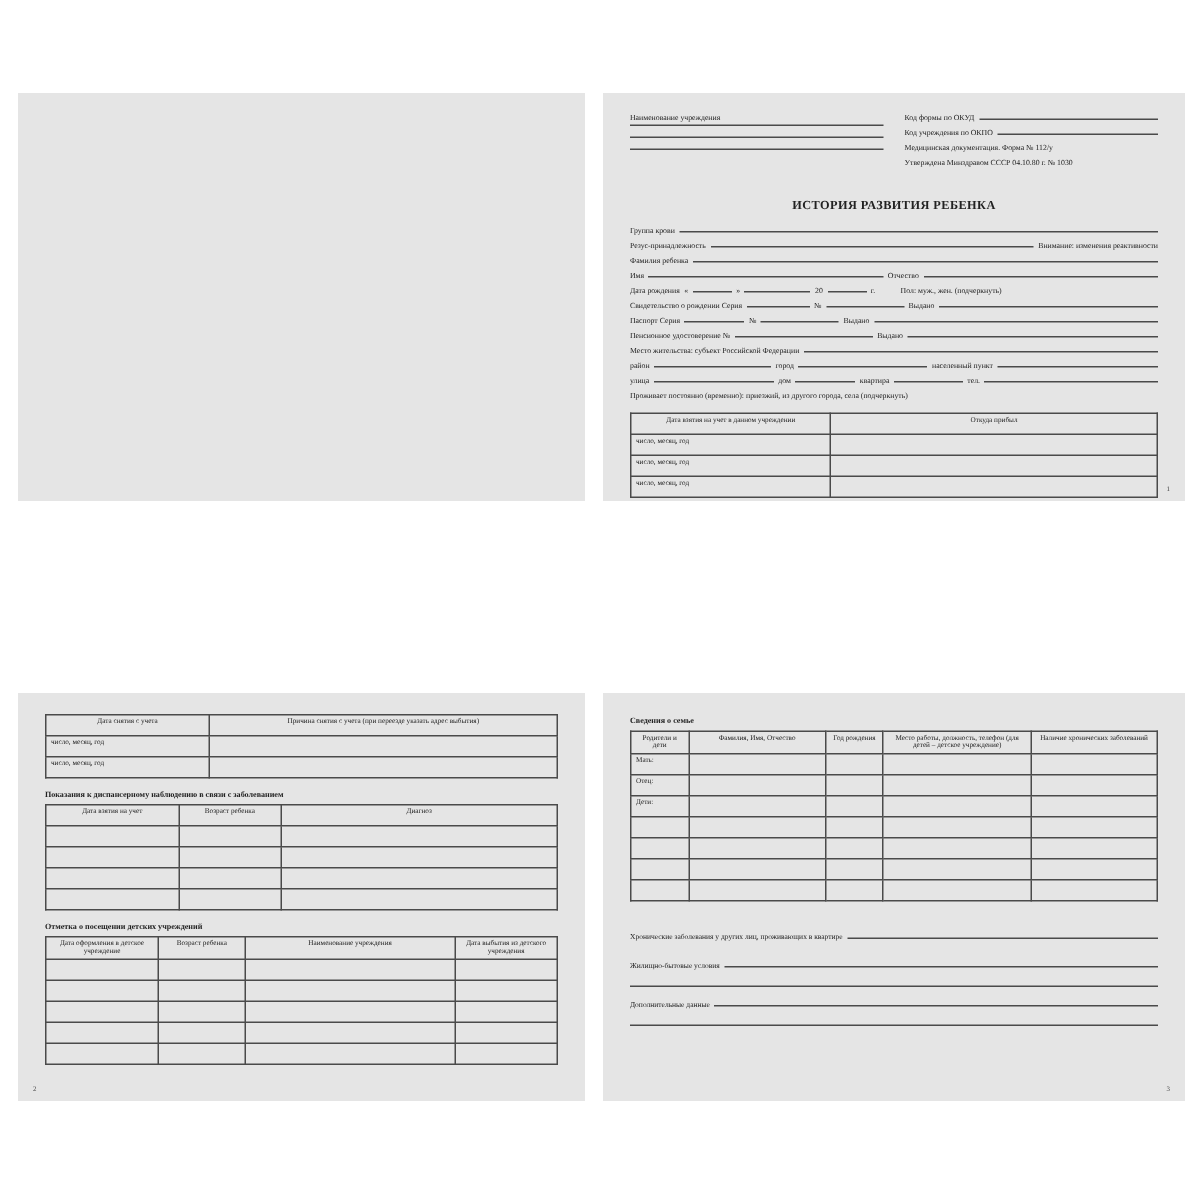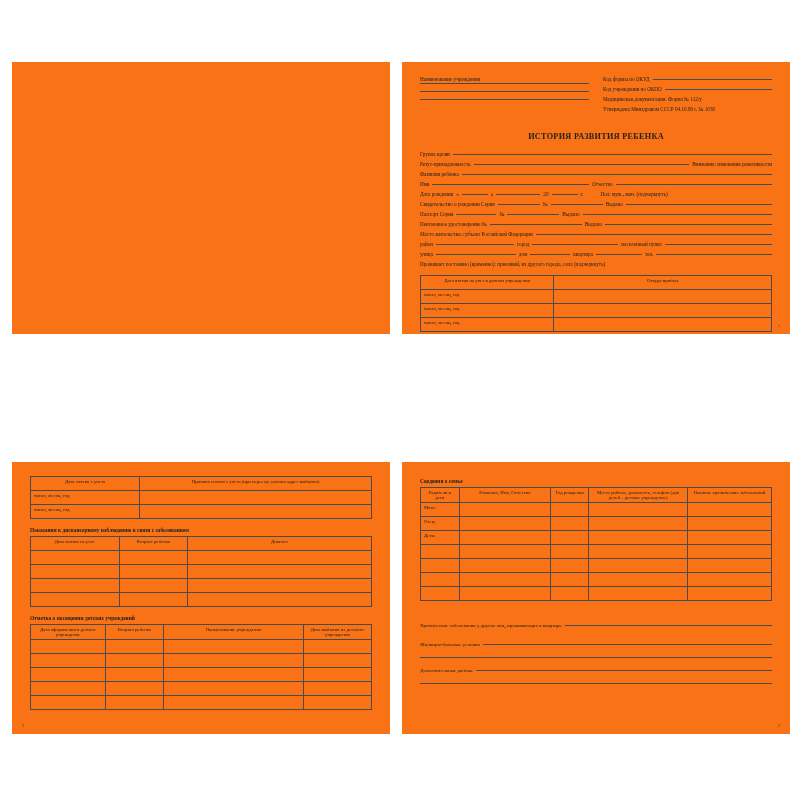--- a/index.html
+++ b/index.html
@@ -9,21 +9,21 @@
     width: 800px;
     height: 800px;
     overflow: hidden;
   }
   body {
     font-family: "Liberation Serif", serif;
     color: #222;
   }
   .sheet {
     position: absolute;
-    background: #f97316;
+    background: #e5e5e5;
     box-sizing: border-box;
     font-family: Liberation Serif, serif;
   }
   
   #spread-top-left  { left: 12px;  top: 62px;  width: 378px; height: 272px; }
   #spread-top-right { left: 402px; top: 62px;  width: 388px; height: 272px; }
   
   #spread-bot-left  { left: 12px;  top: 462px; width: 378px; height: 272px; }
   #spread-bot-right { left: 402px; top: 462px; width: 388px; height: 272px; }
 

